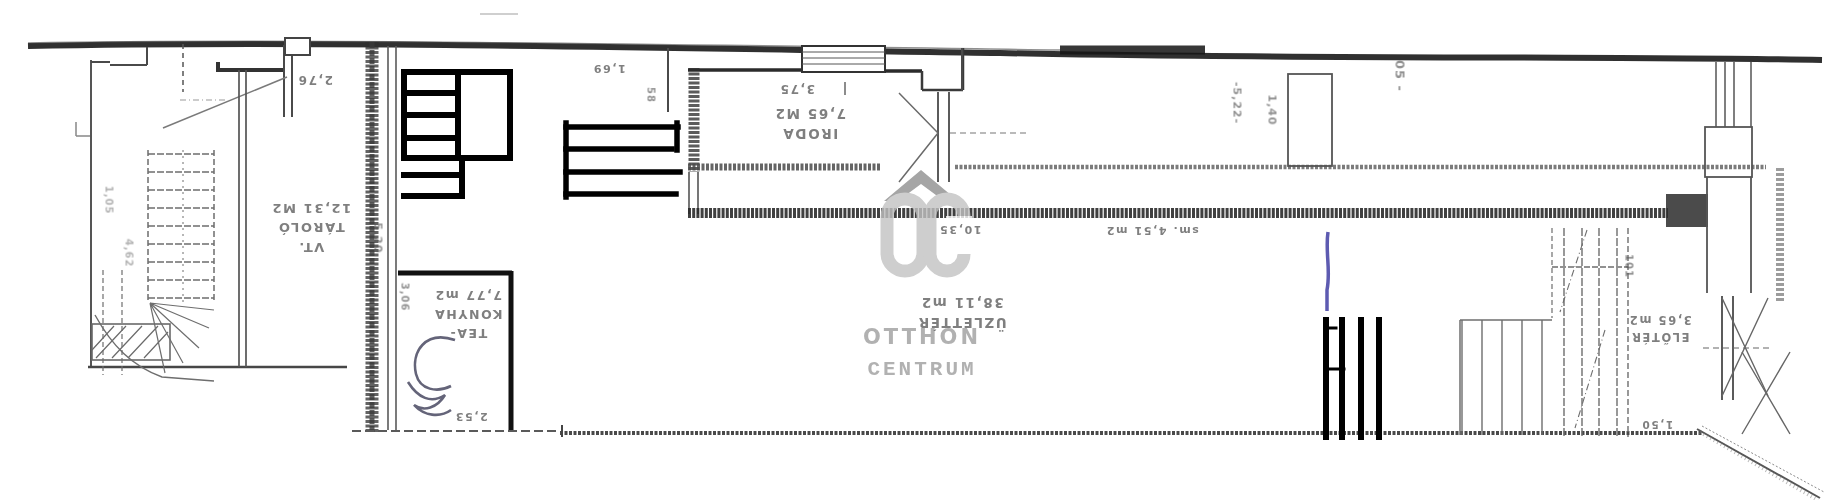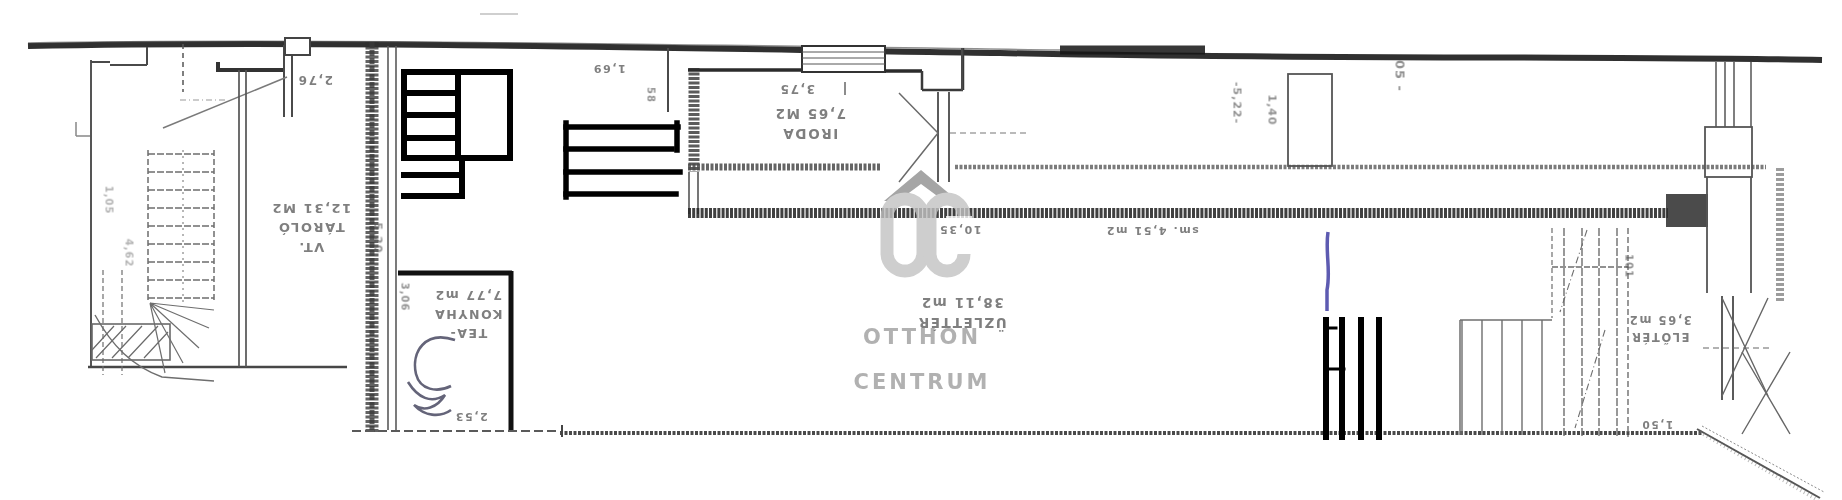--- a/index.html
+++ b/index.html
@@ -167,21 +167,21 @@
 
   <svg width="1842" height="500" viewBox="0 0 1842 500">
     <g opacity=".8">
       <polygon points="884,201 921,170 958,201 944,201 921,184 898,201" fill="#8f8f8f"></polygon>
       <rect x="887" y="199" width="36" height="72" rx="18" fill="none" stroke="#c2c2c2" stroke-width="13"></rect>
       <rect x="930" y="199" width="34" height="72" rx="17" fill="none" stroke="#c2c2c2" stroke-width="13"></rect>
       <rect x="946" y="216" width="26" height="38" fill="#ffffff"></rect>
     </g>
   </svg>
   <div class="wmtext" style="left:922px;top:293px;">OTTHON</div>
-  <div class="wmtext" style="left:922px;top:338px;">CENTRUM</div>
+  <div class="wmtext" style="left:922px;top:325px;font-family:Liberation Mono, monospace;">CENTRUM</div>
 
   <div class="lbl" style="left:311px;top:228px;font-size:13px;">
     <div>VT.</div>
     <div>TÁROLÓ</div>
     <div>12,31 M2</div>
   </div>
   <div class="lbl" style="left:468px;top:314px;font-size:12.5px;">
     <div>TEA-</div>
     <div>KONYHA</div>
     <div>7,77 m2</div>

